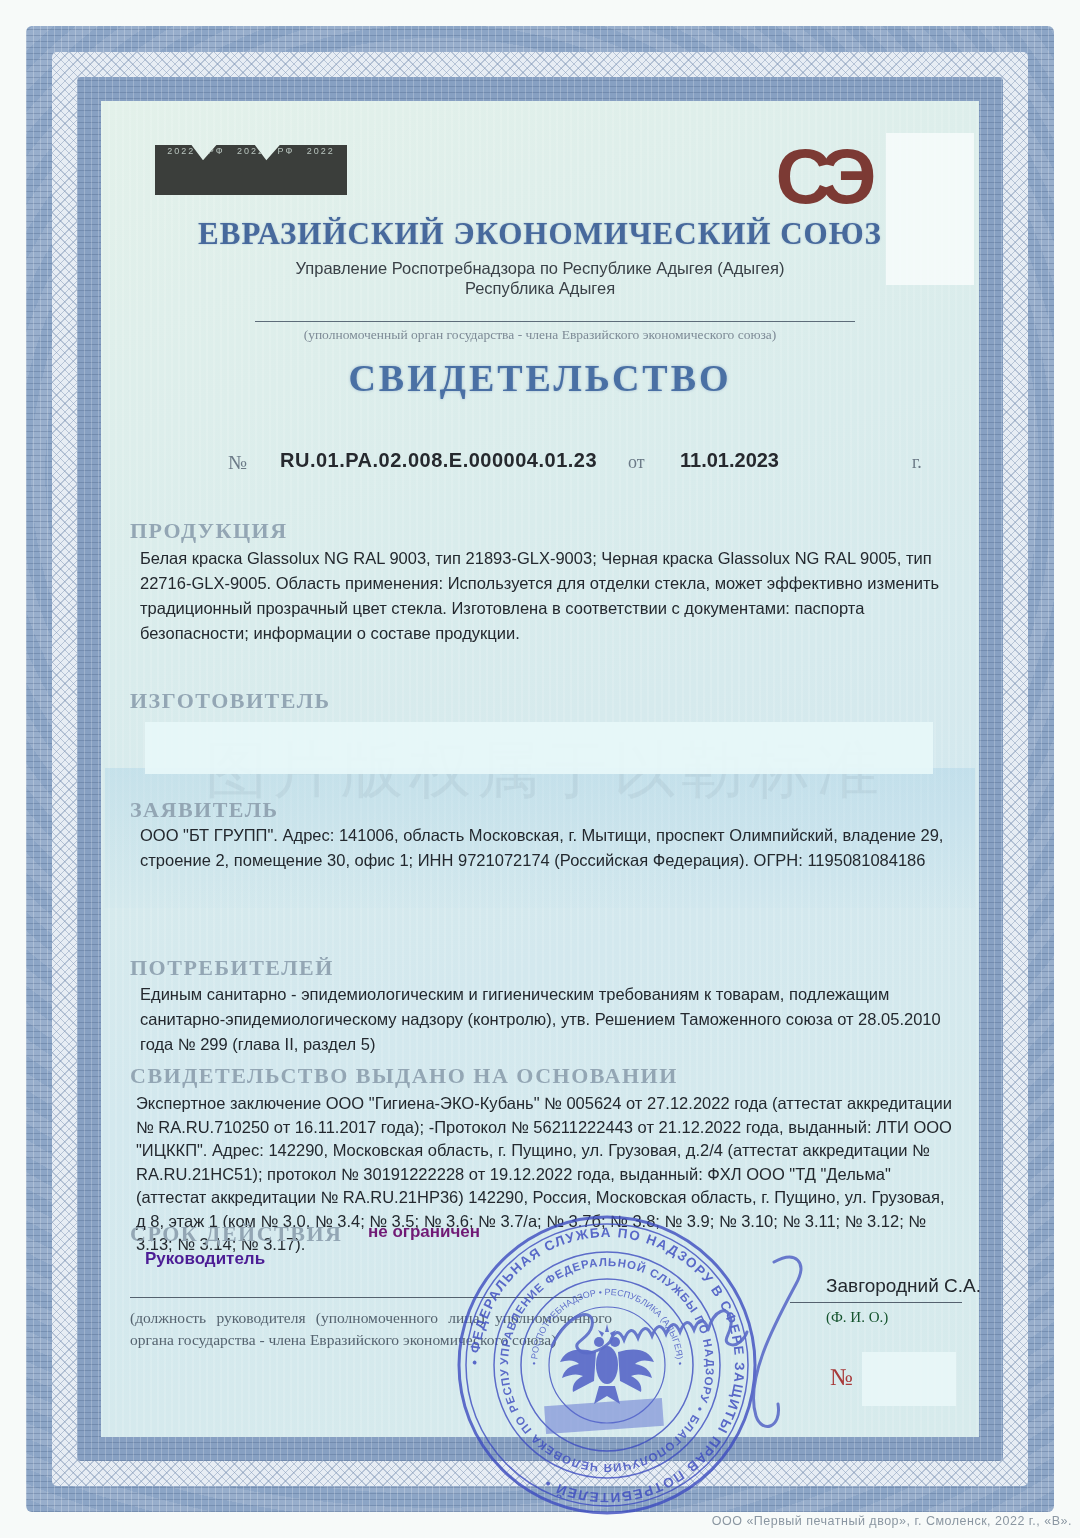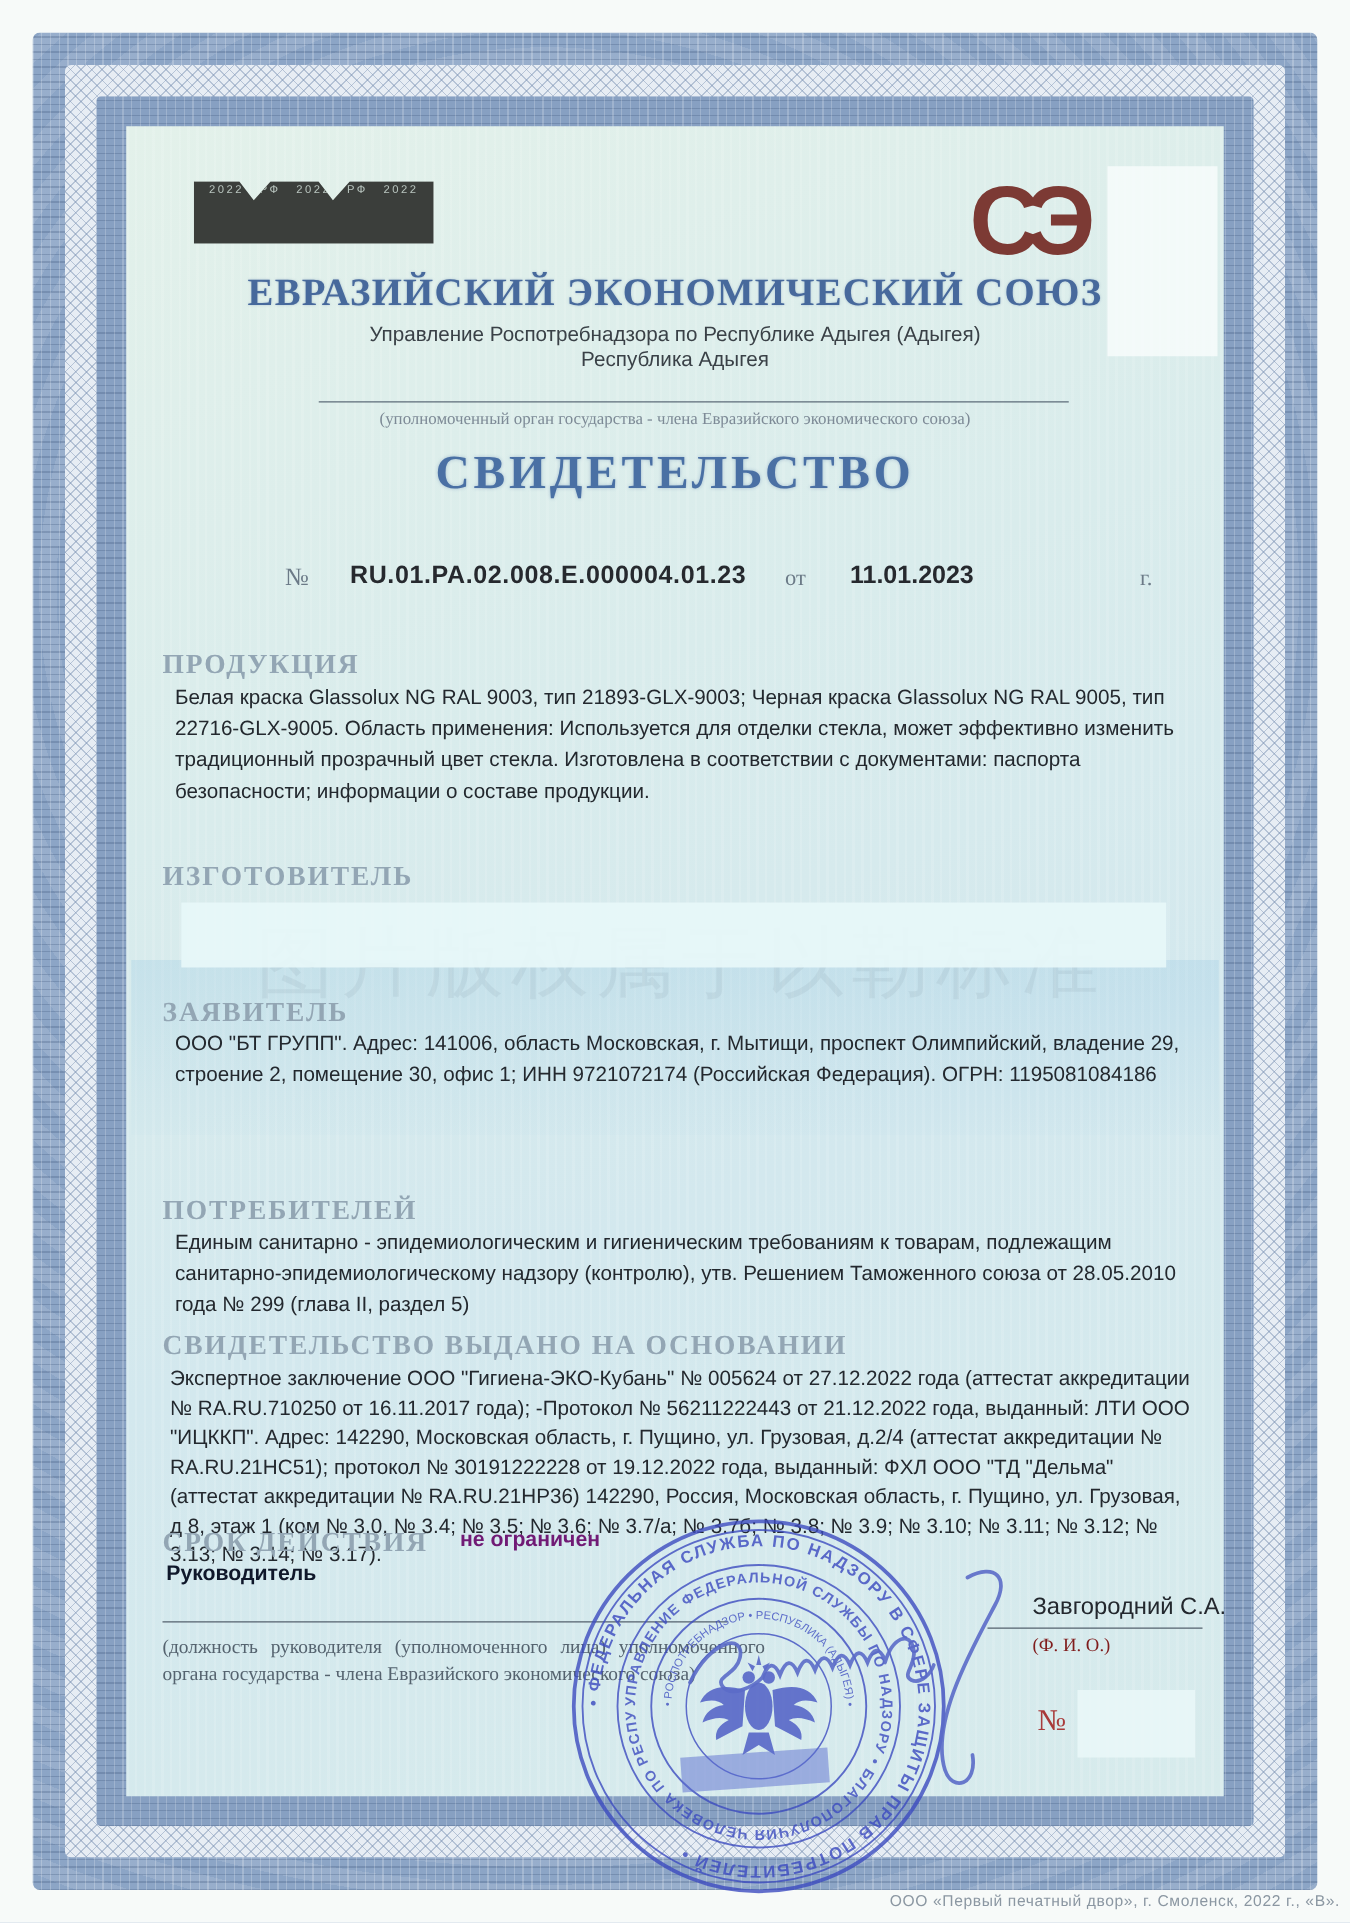--- a/index.html
+++ b/index.html
@@ -105,31 +105,31 @@
   .h-manufacturer { left:130px; top:688px; }
   .redacted-box { left:145px; top:722px; width:788px; height:52px; background:rgba(231,247,248,.92); }
   .h-applicant { left:130px; top:797px; }
   .t-applicant { left:140px; top:823px; width:816px; }
   .h-conformity { left:130px; top:955px; }
   .t-conformity { left:140px; top:982px; width:816px; }
   .h-basis { left:130px; top:1063px; }
   .t-basis { left:136px; top:1092px; width:820px; line-height:23.5px; }
   .h-validity { left:130px; top:1221px; }
   .v-validity { left:368px; top:1222px; font-size:17px; font-weight:bold; color:#701a75; }
-  .lbl-head { left:133px; top:1249px; font-size:17px; font-weight:bold; color:#0f172a; }
+  .lbl-head { left:145px; top:1249px; font-size:17px; font-weight:bold; color:#4c1d95; }
   
   .sig-line-left  { left:130px; top:1297px; width:452px; border-top:1.5px solid #54616e; }
   .sig-line-right { left:790px; top:1302px; width:172px; border-top:1.5px solid #54616e; }
   .pos-caption {
     left:130px; top:1307px; width:482px;
     font-family:"Liberation Serif", serif; font-size:15.5px; line-height:22px;
     color:#55636f; text-align:justify;
   }
   .signer-name { left:826px; top:1275px; font-size:19px; color:#23282e; }
-  .fio-caption { left:826px; top:1309px; font-family:"Liberation Serif", serif; font-size:15px; color:#7f1d1d; }
+  .fio-caption { left:826px; top:1309px; font-family:"Liberation Serif", serif; font-size:15px; color:#14532d; }
   .stamp-svg { left:452px; top:1210px; width:310px; height:310px; z-index:6; }
   .sign-svg  { left:538px; top:1228px; width:334px; height:212px; z-index:7; }
   .serial-sign { left:830px; top:1364px; font-family:"Liberation Serif", serif; font-size:24px; color:#a83a3a; z-index:6; }
   .serial-box { left:862px; top:1352px; width:94px; height:54px; background:rgba(233,247,248,.88); }
   
   .watermark {
     left:120px; top:728px; width:850px; z-index:4; text-align:center;
     font-size:62px; letter-spacing:6px; color:#7f93a0; opacity:.13; white-space:nowrap; overflow:hidden;
   }
   .printer-footer {

